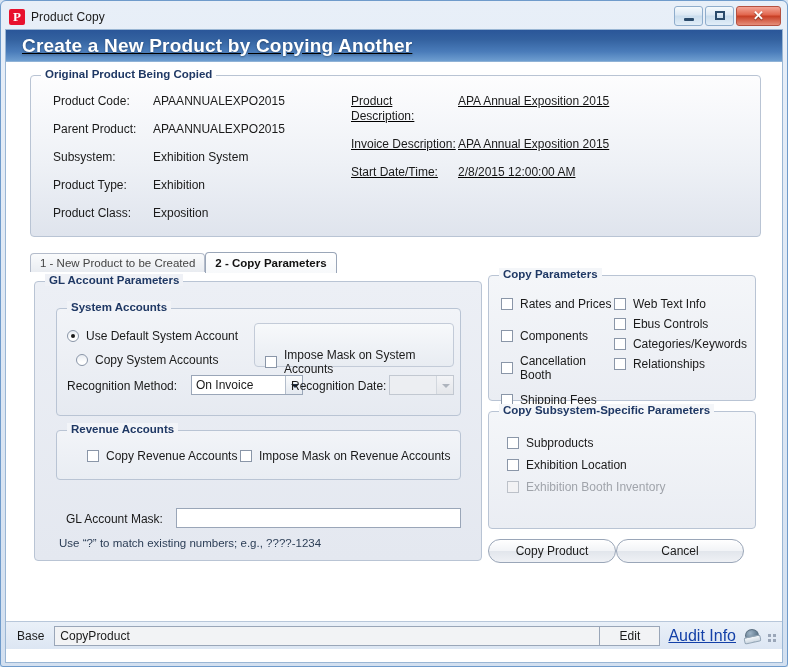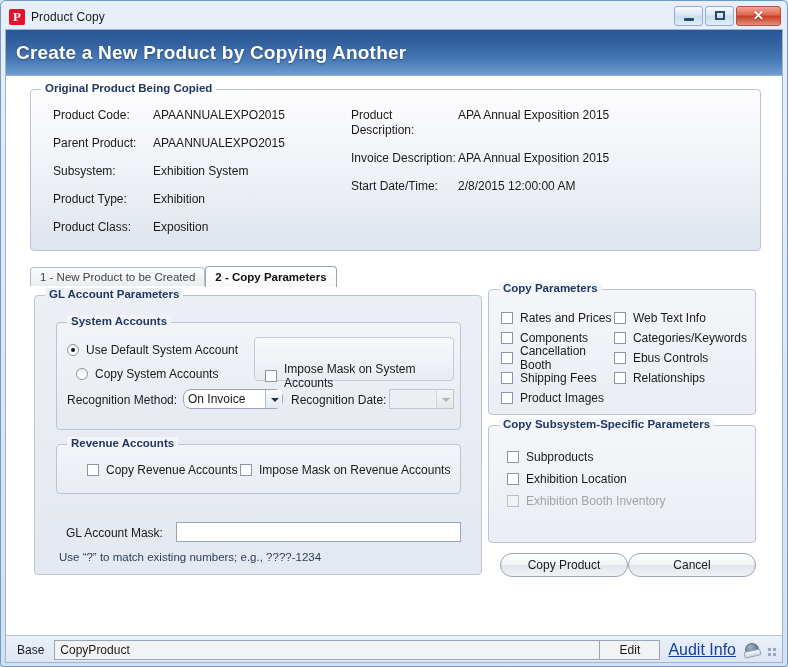--- a/index.html
+++ b/index.html
@@ -105,26 +105,27 @@
     position: relative;
     width: 778px;
     height: 634px;
     background: #ffffff;
     border: 1px solid #9ab6d4;
     overflow: hidden;
   }
 
   
   .banner {
-    height: 46px;
+    height: 32px;
     background: linear-gradient(to bottom, #2a5699 0%, #33619f 30%, #4a7cba 70%, #6e9ed0 100%);
     display: flex;
     align-items: center;
-    padding-left: 10px;
+    padding-left: 16px;
     border-bottom: 1px solid #8fb2d6;
+    text-decoration: underline;
   }
   .banner-title {
     color: #ffffff;
     font-size: 19px;
     font-weight: bold;
     letter-spacing: 0.2px;
     text-shadow: 0 1px 2px rgba(0,0,0,0.35);
   }
 
   
@@ -167,20 +168,21 @@
   }
   .info-col-left {
     position: absolute;
     left: 22px; top: 0;
     width: 320px;
   }
   .info-col-right {
     position: absolute;
     left: 320px; top: 0;
     width: 400px;
+    text-decoration: underline;
   }
   .info-row {
     display: flex;
     margin-bottom: 13px;
     font-size: 12px;
     color: #1a1a1a;
     line-height: 15px;
   }
   .info-label { flex: 0 0 auto; }
   .info-col-left .info-label { width: 100px; }
@@ -382,35 +384,35 @@
   #subsystem-panel .gb-legend { background: #f4f6f9; }
 
   .cb-grid {
     position: absolute;
     left: 12px; top: 18px;
     width: 246px;
     display: flex;
   }
   .cb-col { display: flex; flex-direction: column; }
   .cb-col .cbrow { height: 20px; }
-  .cb-col-a { width: 126px; }
+  .cb-col-a { width: 126px; gap: 12px; }
 
   .cb-list {
     position: absolute;
     left: 12px; top: 20px;
   }
   .cb-list .cbrow { height: 22px; padding-left: 6px; }
 
   
   .btnrow {
     position: absolute;
     left: 458px; top: 268px;
     width: 268px;
     display: flex;
-    justify-content: flex-end;
+    justify-content: flex-start;
   }
   .btn {
     width: 128px; height: 24px;
     border: 1px solid #9aa6b8;
     border-radius: 12px;
     background: linear-gradient(to bottom, #ffffff 0%, #f2f4f7 48%, #e2e6ec 52%, #eff1f5 100%);
     font-size: 12px;
     color: #1a1a1a;
     line-height: 22px;
     text-align: center;
@@ -600,21 +602,21 @@
             </div>
 
             <div class="inner-box" style="left:197px; top:14px; width:200px; height:44px;">
               <div class="cbrow" style="position:absolute; left:10px; top:24px;">
                 <span class="checkbox"></span>
                 <span>Impose Mask on System Accounts</span>
               </div>
             </div>
 
             <div class="field-label" style="left:10px; top:70px;">Recognition Method:</div>
-            <div class="combo" style="left:126px; top:66px; width:100px;border-radius:8px;">
+            <div class="combo" style="left:134px; top:66px; width:112px;">
               <span class="combo-text">On Invoice</span>
               <span class="combo-arrow"></span>
             </div>
 
             <div class="field-label" style="left:234px; top:70px;">Recognition Date:</div>
             <div class="combo disabled" style="left:332px; top:66px; width:65px;">
               <span class="combo-text"></span>
               <span class="combo-arrow"></span>
             </div>
           </div>
@@ -661,25 +663,25 @@
                 <span>Product Images</span>
               </div>
             </div>
             <div class="cb-col">
               <div class="cbrow">
                 <span class="checkbox"></span>
                 <span>Web Text Info</span>
               </div>
               <div class="cbrow">
                 <span class="checkbox"></span>
+                <span>Ebus Controls</span>
+              </div>
+              <div class="cbrow">
+                <span class="checkbox"></span>
                 <span>Categories/Keywords</span>
-              </div>
-              <div class="cbrow">
-                <span class="checkbox"></span>
-                <span>Ebus Controls</span>
               </div>
               <div class="cbrow">
                 <span class="checkbox"></span>
                 <span>Relationships</span>
               </div>
             </div>
           </div>
         </div>
 
         <div class="groupbox" id="subsystem-panel">

